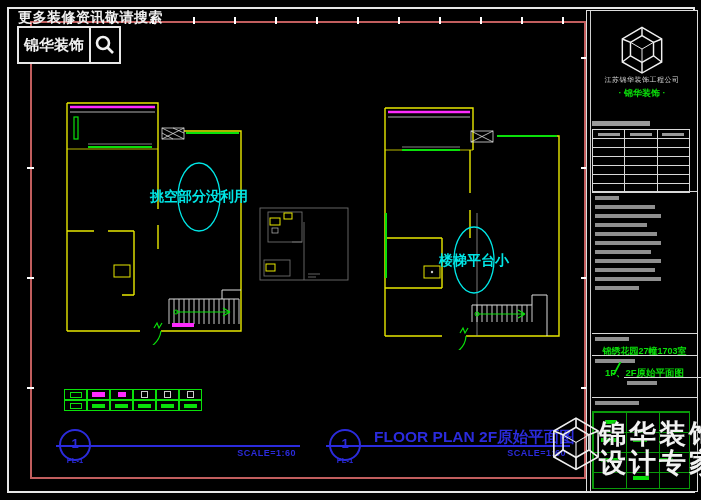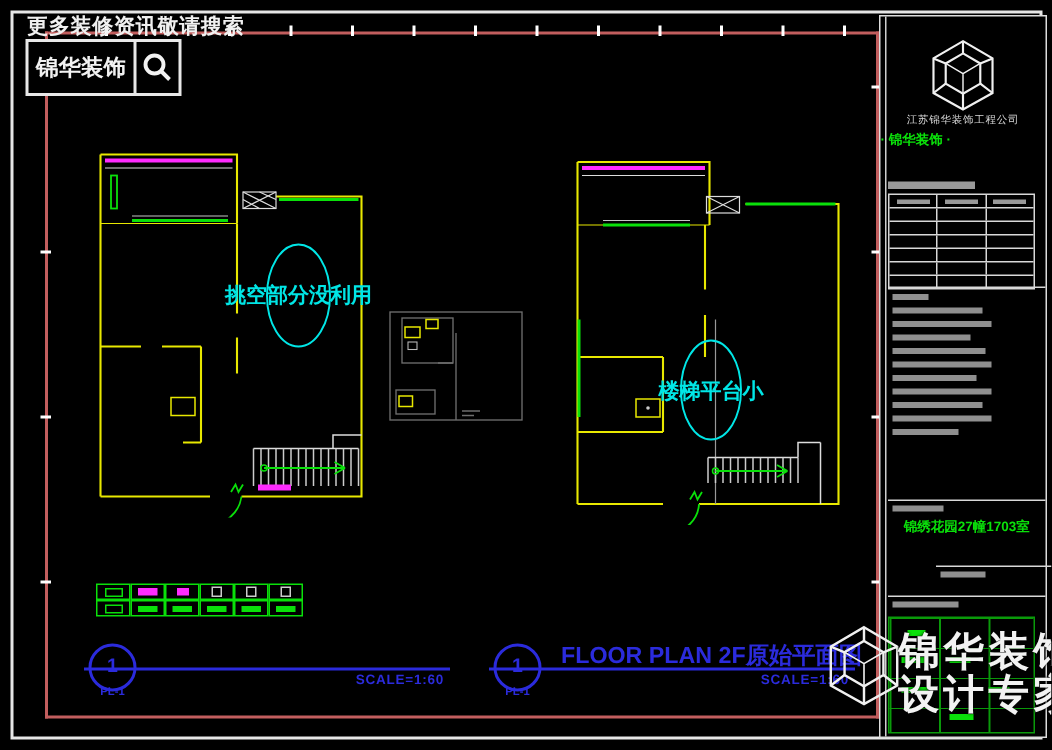--- a/index.html
+++ b/index.html
@@ -44,21 +44,21 @@
   s.m-rect{width:13px;height:5px;background:var(--magenta,#ff2bff);}
   s.m-small{width:8px;height:5px;background:var(--magenta,#ff2bff);}
   s.g-bar{width:13px;height:4px;background:var(--green,#0ae00a);}
   s.g-sym{width:10px;height:4px;border:1px solid var(--green,#0ae00a);}
   s.w-sym{width:5px;height:5px;border:1px solid #cccccc;}
   
   .tblock{left:586px;top:10px;width:110px;height:480px;border:1px solid #dddddd;z-index:4;background:#000;}
   .tblock .inner-line{position:absolute;left:3px;top:0;bottom:0;width:0;border-left:1px solid #cfcfcf;}
   .tb-sec{position:absolute;left:5px;width:99px;border-top:1px solid #d8d8d8;}
   .tb-company{position:absolute;left:0;right:0;top:64px;text-align:center;color:#d8d8d8;font-size:7px;letter-spacing:.5px;white-space:nowrap;}
-  .tb-tagline{position:absolute;left:0;right:0;top:76px;text-align:left;color:var(--green,#0ae00a);font-size:9px;font-weight:bold;white-space:nowrap;}
+  .tb-tagline{position:absolute;left:0;right:0;top:76px;text-align:center;color:var(--green,#0ae00a);font-size:9px;font-weight:bold;white-space:nowrap;}
   .lbl{height:4px;background:#8f8f8f;}
   .graybar{position:absolute;left:5px;top:110px;width:58px;height:5px;background:#9a9a9a;}
   .tb-table{position:absolute;left:5px;top:118px;width:98px;border:1px solid #d8d8d8;box-sizing:border-box;}
   .tb-row{display:flex;height:8px;border-bottom:1px solid #d8d8d8;}
   .tb-row:last-child{border-bottom:none;}
   .tb-cell{flex:1;border-right:1px solid #d8d8d8;display:flex;align-items:center;justify-content:center;}
   .tb-cell:last-child{border-right:none;}
   .tb-cell b{display:block;width:70%;height:3px;background:#999999;}
   .tb-notes{top:180px;height:112px;padding:4px 3px 0 3px;}
   .tb-notes b{display:block;height:4px;background:#8f8f8f;margin:0 0 5px 0;}
@@ -357,20 +357,25 @@
         <b style="width: 56px;"></b>
         <b style="width: 66px;"></b>
         <b style="width: 60px;"></b>
         <b style="width: 66px;"></b>
         <b style="width: 44px;"></b>
       </div>
     <div class="tb-sec tb-field f2">
       <div class="lbl" style="width:34px;"></div>
       <div class="tb-val">锦绣花园27幢1703室</div>
     </div>
+    <div class="tb-sec tb-field f3">
+      <div class="lbl" style="width:40px;"></div>
+      <div class="tb-val">1F、2F原始平面图</div>
+      <div class="slash"></div>
+    </div>
     <div class="tb-sec tb-field f4">
       <div class="lbl" style="width:30px;"></div>
       <div class="tb-val">1:60</div>
     </div>
     <div class="tb-sec tb-field f5">
       <div class="lbl" style="width:44px;"></div>
     </div>
     <div class="sign-grid">
         <b style="left: 8px; top: 26px; width: 16px;"></b>
         <b style="left: 40px; top: 26px; width: 14px;"></b>

